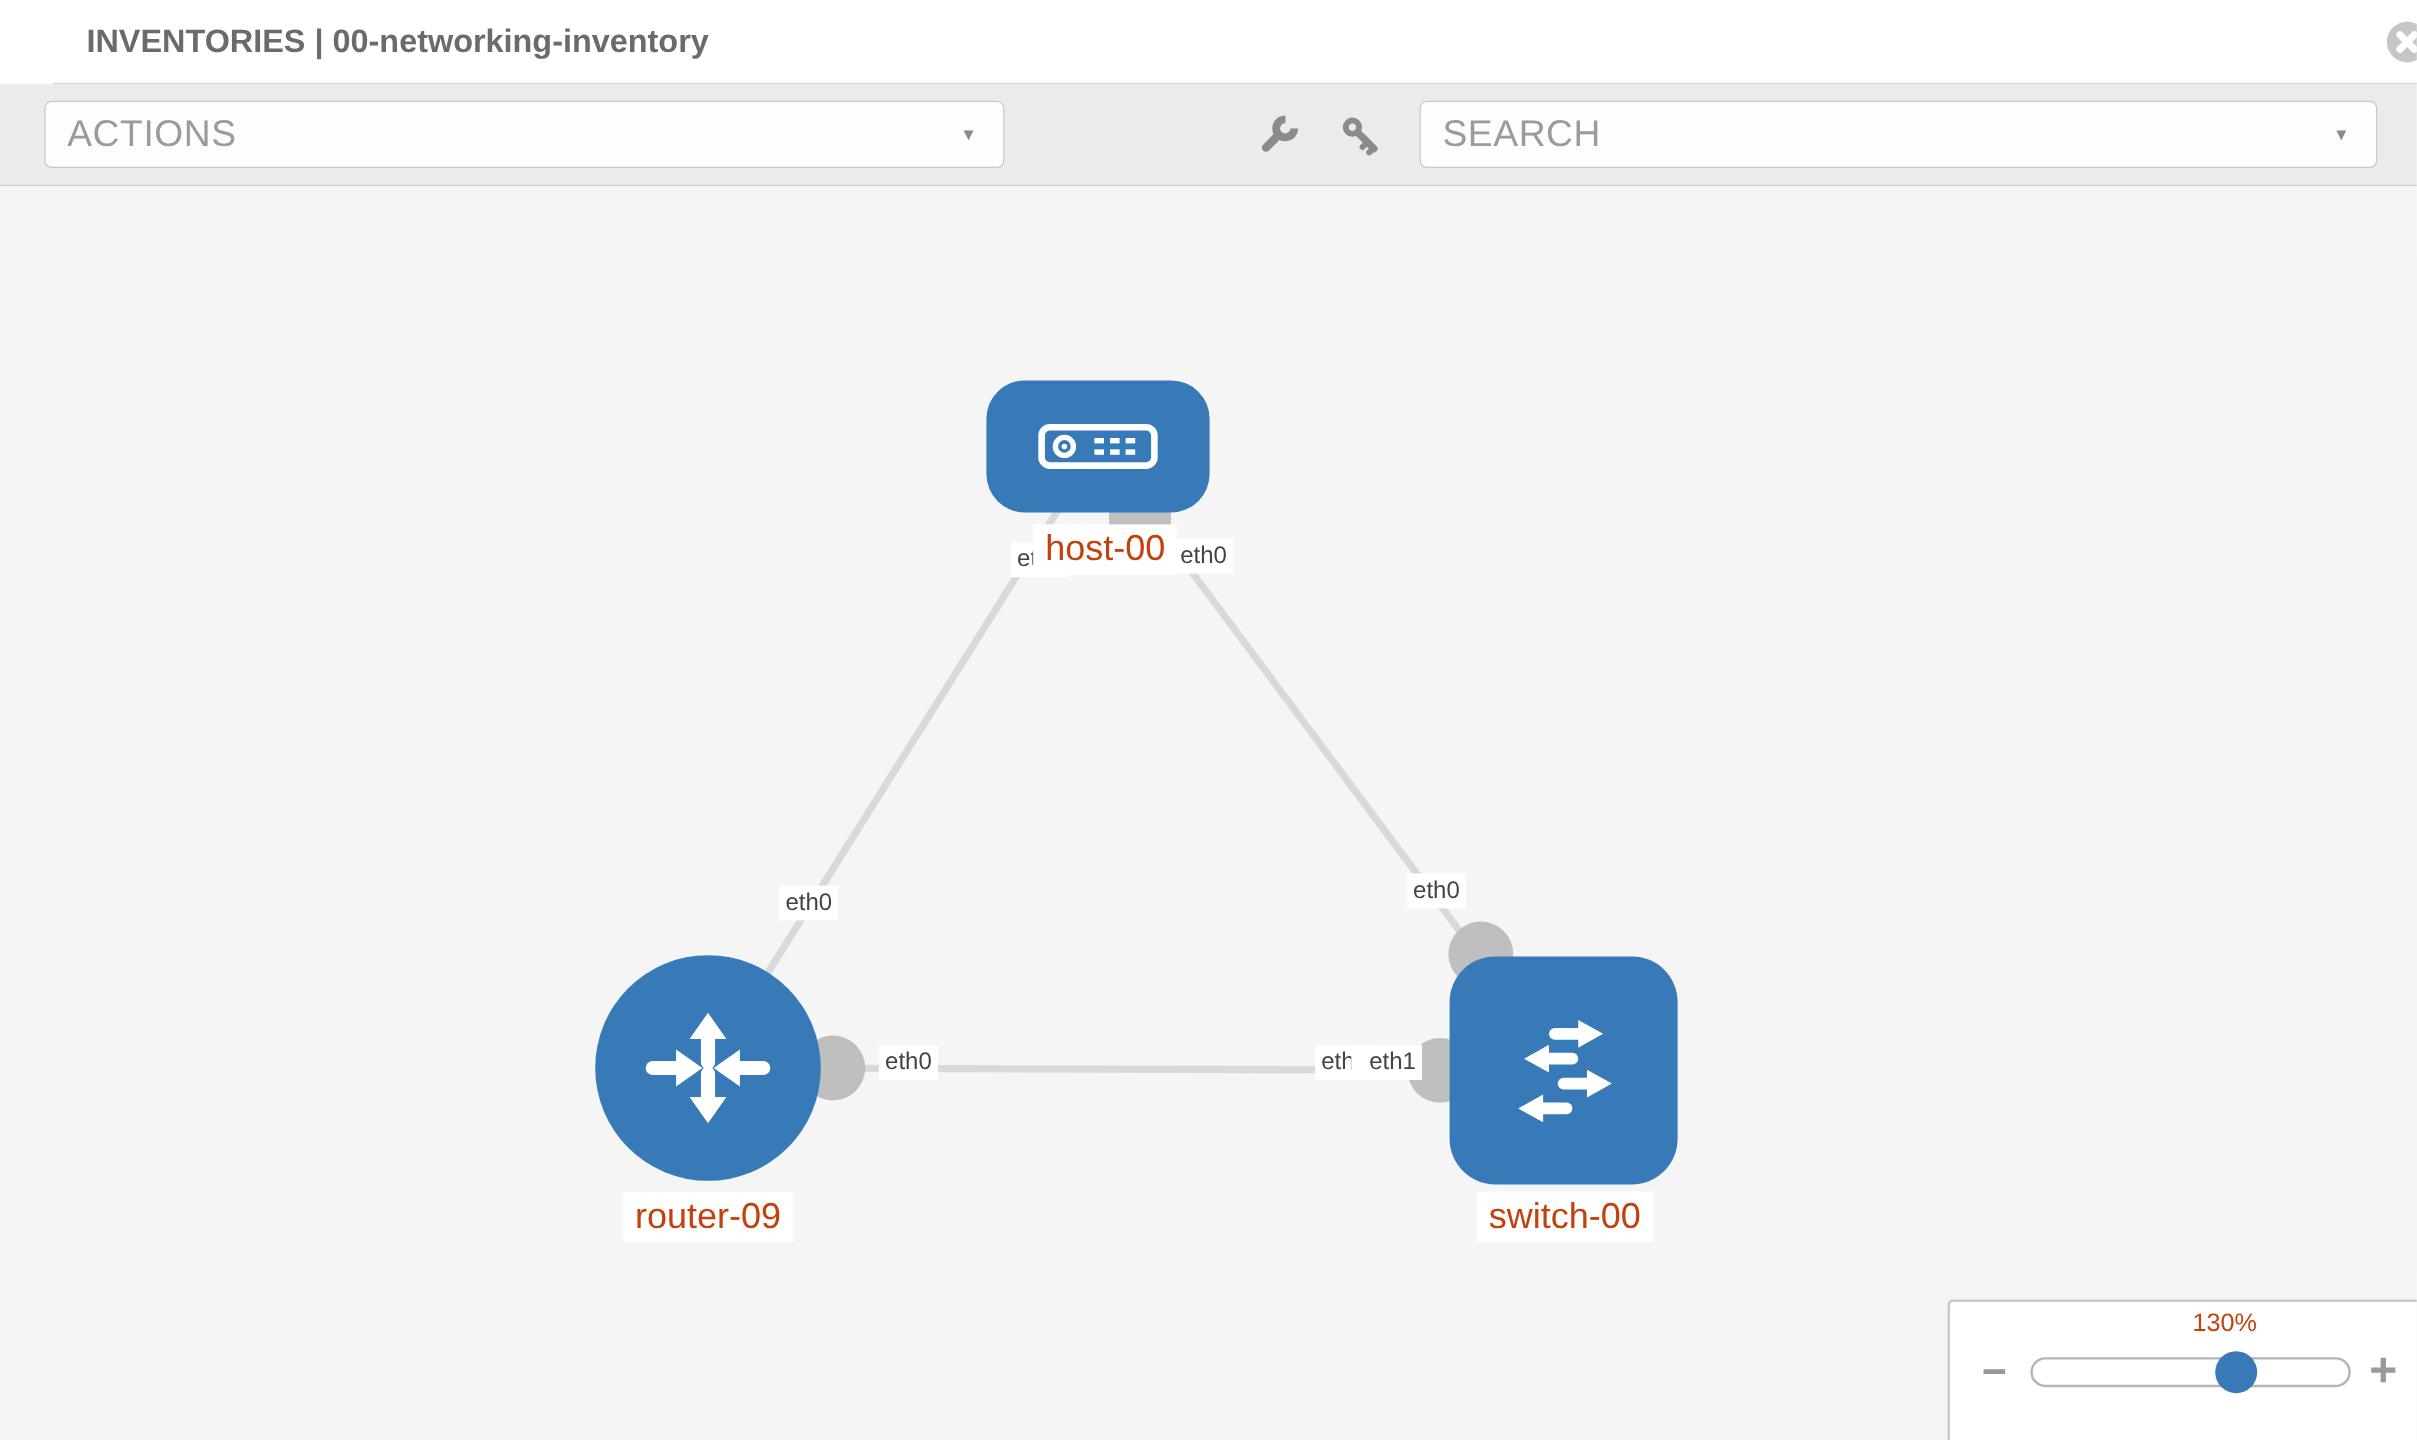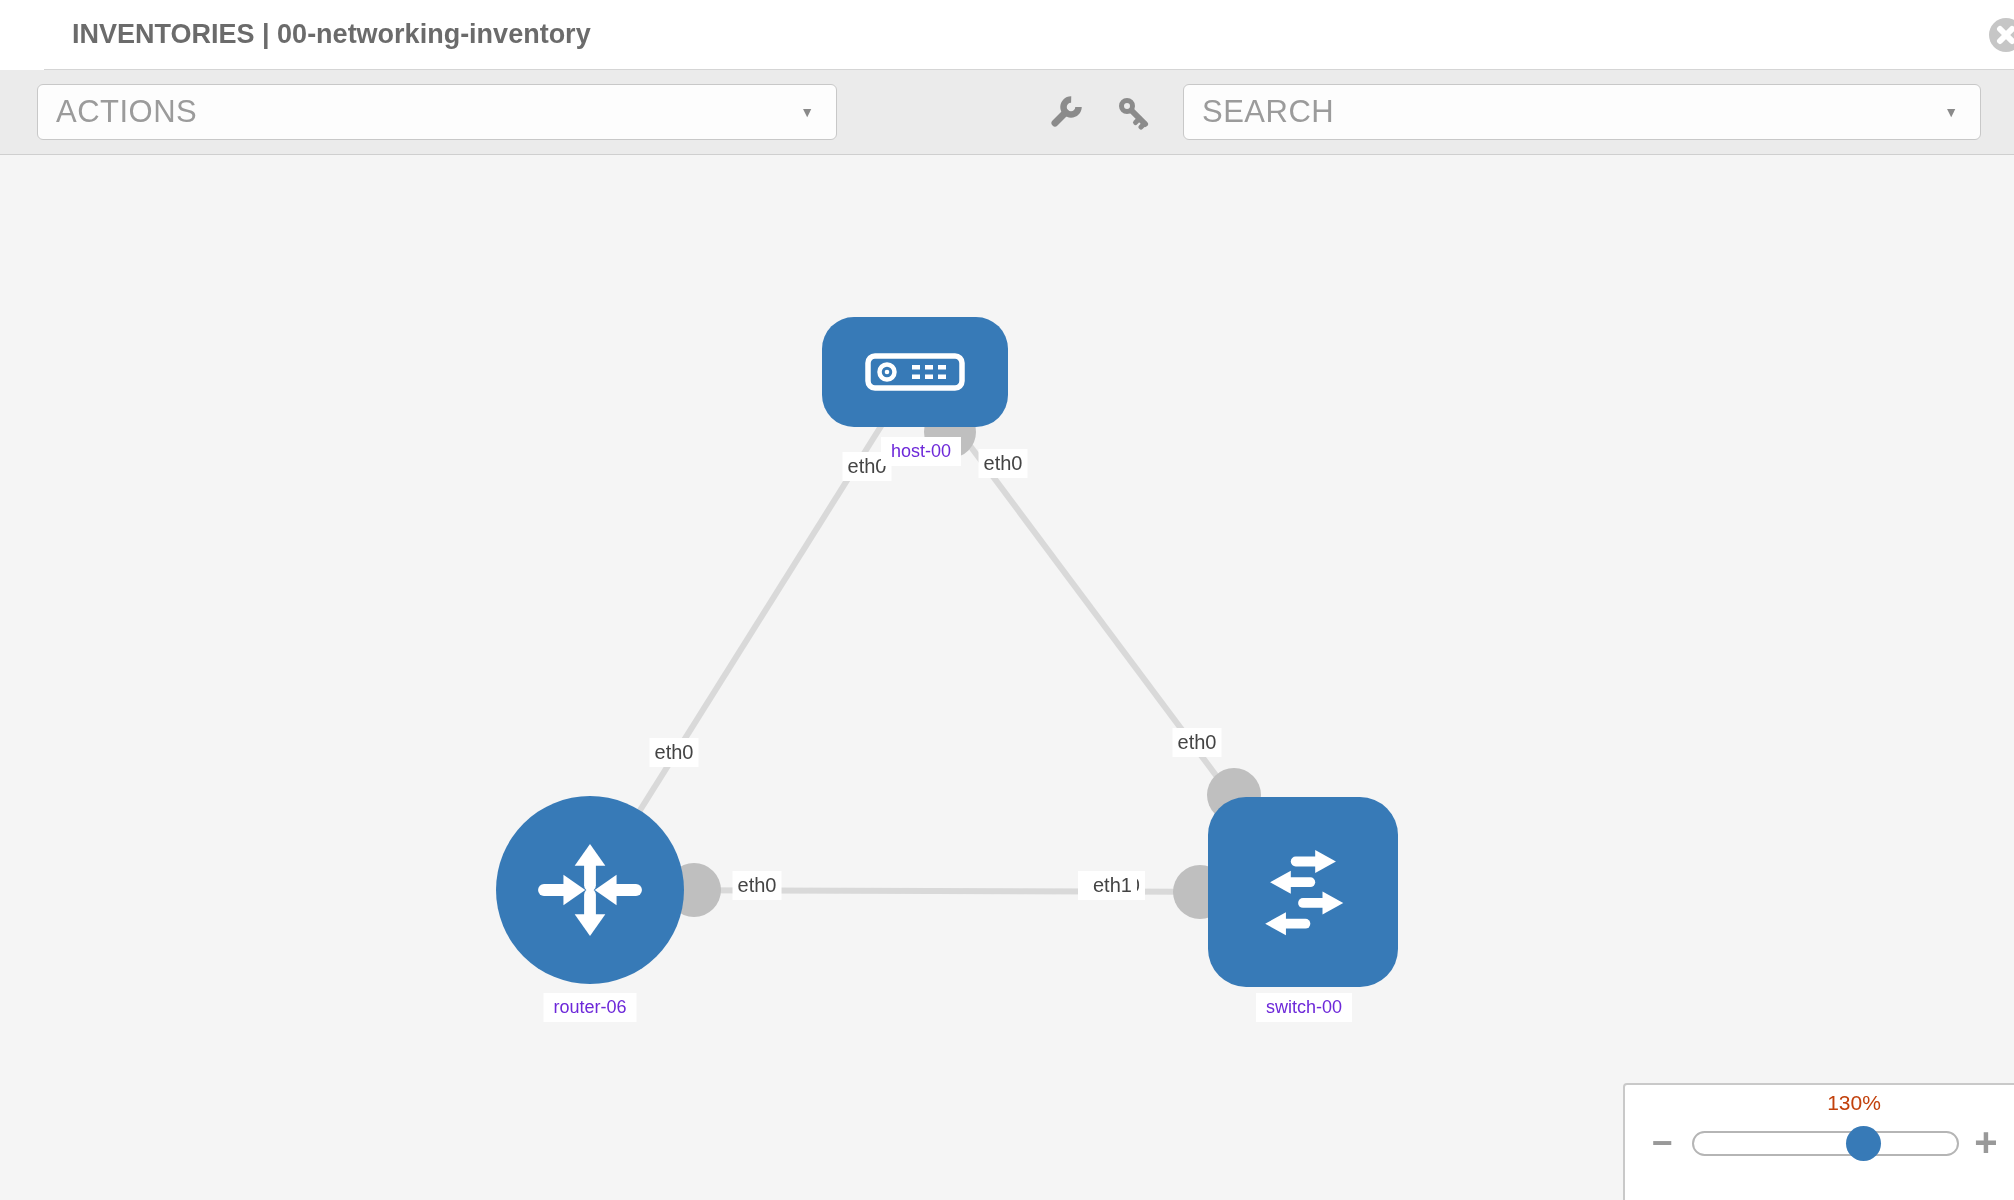--- a/index.html
+++ b/index.html
@@ -90,22 +90,22 @@
     cursor: pointer;
   }
   .node-host   { left: 822px;  top: 162px; width: 186px; height: 110px; border-radius: 32px; }
   .node-router { left: 496px;  top: 641px; width: 188px; height: 188px; border-radius: 50%; }
   .node-switch { left: 1208px; top: 642px; width: 190px; height: 190px; border-radius: 38px; }
 
   .node-label {
     position: absolute;
     transform: translateX(-50%);
     background: #ffffff;
-    color: #6d28d9;
-    font-size: 18px;
+    color: #c2410c;
+    font-size: 30px;
     padding: 4px 10px;
     white-space: nowrap;
   }
   .lbl-host   { left: 921px;  top: 282px; }
   .lbl-router { left: 590px;  top: 838px; }
   .lbl-switch { left: 1304px; top: 838px; text-align: center; }
 
   .if-label {
     position: absolute;
     background: #ffffff;
@@ -114,21 +114,21 @@
     padding: 3px 5px;
     white-space: nowrap;
   }
   .if-center { transform: translateX(-50%); }
   .if-host-left    { left: 867px;  top: 297px; }
   .if-host-right   { left: 1003px; top: 294px; }
   .if-mid-left     { left: 674px;  top: 583px; }
   .if-switch-top   { left: 1197px; top: 573px; }
   .if-router-right { left: 757px;  top: 716px; }
   .if-back  { left: 1096px; top: 716px; }
-  .if-front { left: 1078px; top: 716px; padding-left: 15px; }
+  .if-front { left: 1126px; top: 716px; padding-left: 15px; }
 
   
   .zoom-panel {
     position: absolute; left: 1623px; top: 928px;
     width: 400px; height: 132px;
     background: #ffffff;
     border: 2px solid #c9c9c9;
     border-radius: 4px;
     box-sizing: border-box;
   }
@@ -263,21 +263,21 @@
   </div>
 
   <span class="if-label if-back">eth0</span>
   <span class="if-label if-center if-host-left">eth0</span>
   <span class="if-label if-center if-host-right">eth0</span>
   <span class="if-label if-center if-mid-left">eth0</span>
   <span class="if-label if-center if-switch-top">eth0</span>
   <span class="if-label if-center if-router-right">eth0</span>
 
   <span class="node-label lbl-host">host-00</span>
-  <span class="node-label lbl-router">router-06</span>
+  <span class="node-label lbl-router">router-09</span>
   <span class="node-label lbl-switch">switch-00</span>
 
   <span class="if-label if-front">eth1</span>
 
   <div class="zoom-panel">
     <div class="zoom-level">130%</div>
     <div class="zoom-minus">−</div>
     <div class="zoom-track"></div>
     <div class="zoom-thumb"></div>
     <div class="zoom-plus">+</div>

